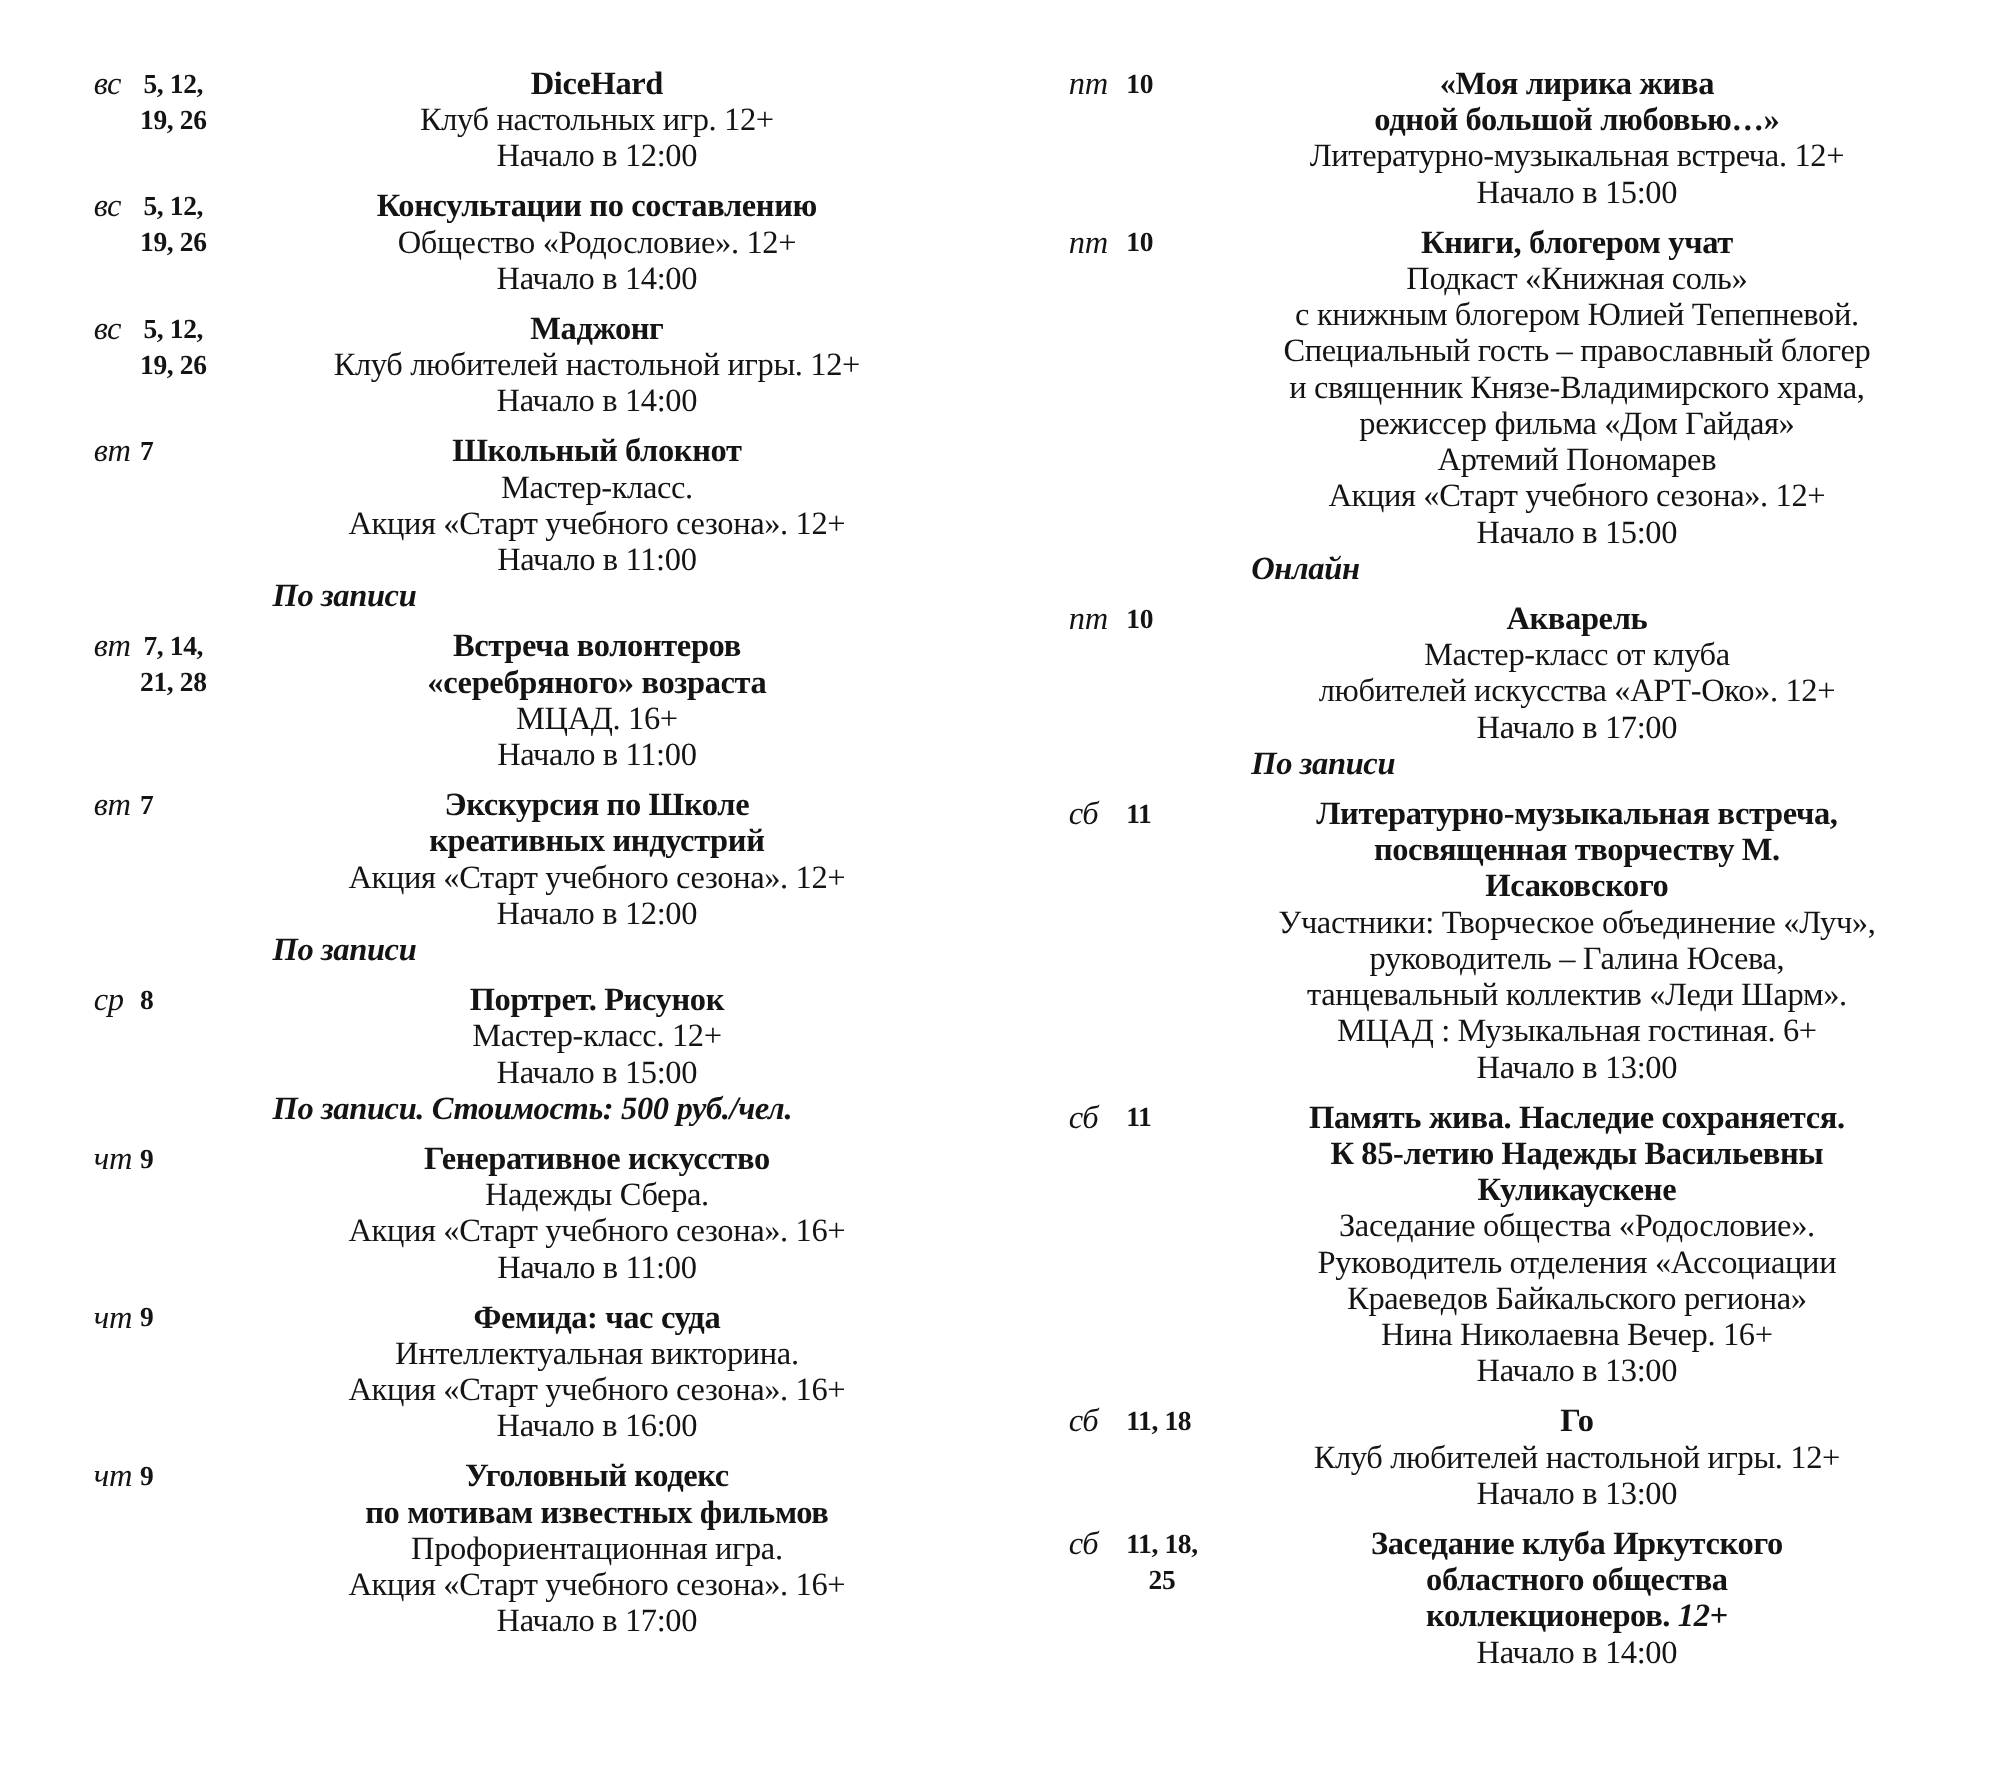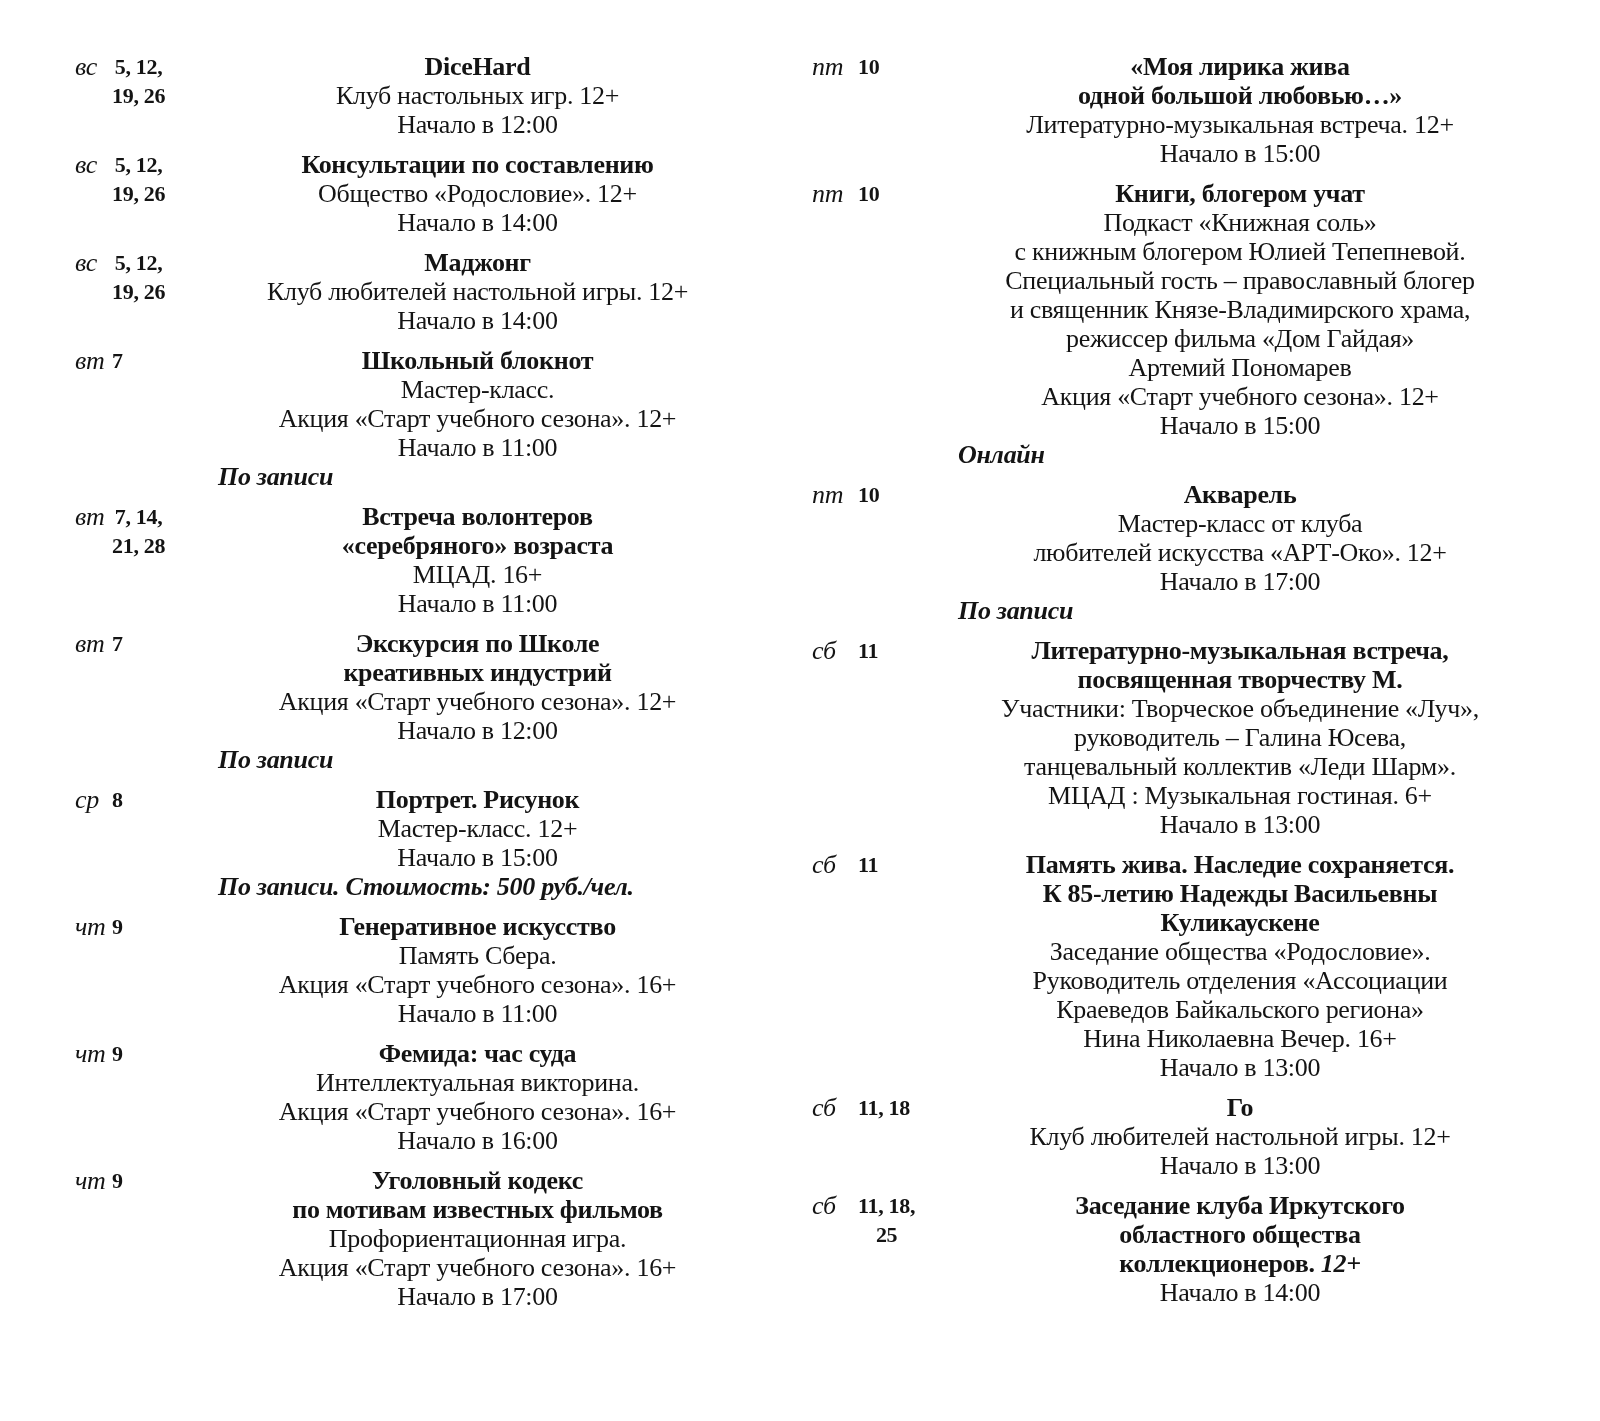--- a/index.html
+++ b/index.html
@@ -15,21 +15,21 @@
     font-family: "Liberation Serif", "DejaVu Serif", serif;
     letter-spacing: -0.3px;
   }
   .page {
     box-sizing: border-box;
     width: 1600px;
     height: 1421px;
     padding: 52px 78px 40px 75px;
     display: grid;
     grid-template-columns: 662px 1fr;
-    column-gap: 75px;
+    column-gap: 118px;
     align-items: start;
   }
   .col {
     display: flex;
     flex-direction: column;
     gap: 11px;
   }
   .event {
     display: grid;
     grid-template-columns: 143px 1fr;
@@ -200,21 +200,21 @@
 
   <article class="event">
     <div class="datecell">
       <span class="day">чт</span>
       <span class="dates">
             <div class="date-line">9</div>
           </span>
     </div>
     <div class="content">
           <div class="line title">Генеративное искусство</div>
-          <div class="line desc">Память Сбера.</div>
+          <div class="line desc">Надежды Сбера.</div>
           <div class="line desc">Акция «Старт учебного сезона». 16+</div>
           <div class="line desc">Начало в 11:00</div>
         </div>
   </article>
 
   <article class="event">
     <div class="datecell">
       <span class="day">чт</span>
       <span class="dates">
             <div class="date-line">9</div>
@@ -300,20 +300,21 @@
   <article class="event">
     <div class="datecell">
       <span class="day">сб</span>
       <span class="dates">
             <div class="date-line">11</div>
           </span>
     </div>
     <div class="content">
           <div class="line title">Литературно-музыкальная встреча,</div>
           <div class="line title">посвященная творчеству М.</div>
+          <div class="line title">Исаковского</div>
           <div class="line desc">Участники: Творческое объединение «Луч»,</div>
           <div class="line desc">руководитель – Галина Юсева,</div>
           <div class="line desc">танцевальный коллектив «Леди Шарм».</div>
           <div class="line desc">МЦАД : Музыкальная гостиная. 6+</div>
           <div class="line desc">Начало в 13:00</div>
         </div>
   </article>
 
   <article class="event">
     <div class="datecell">

